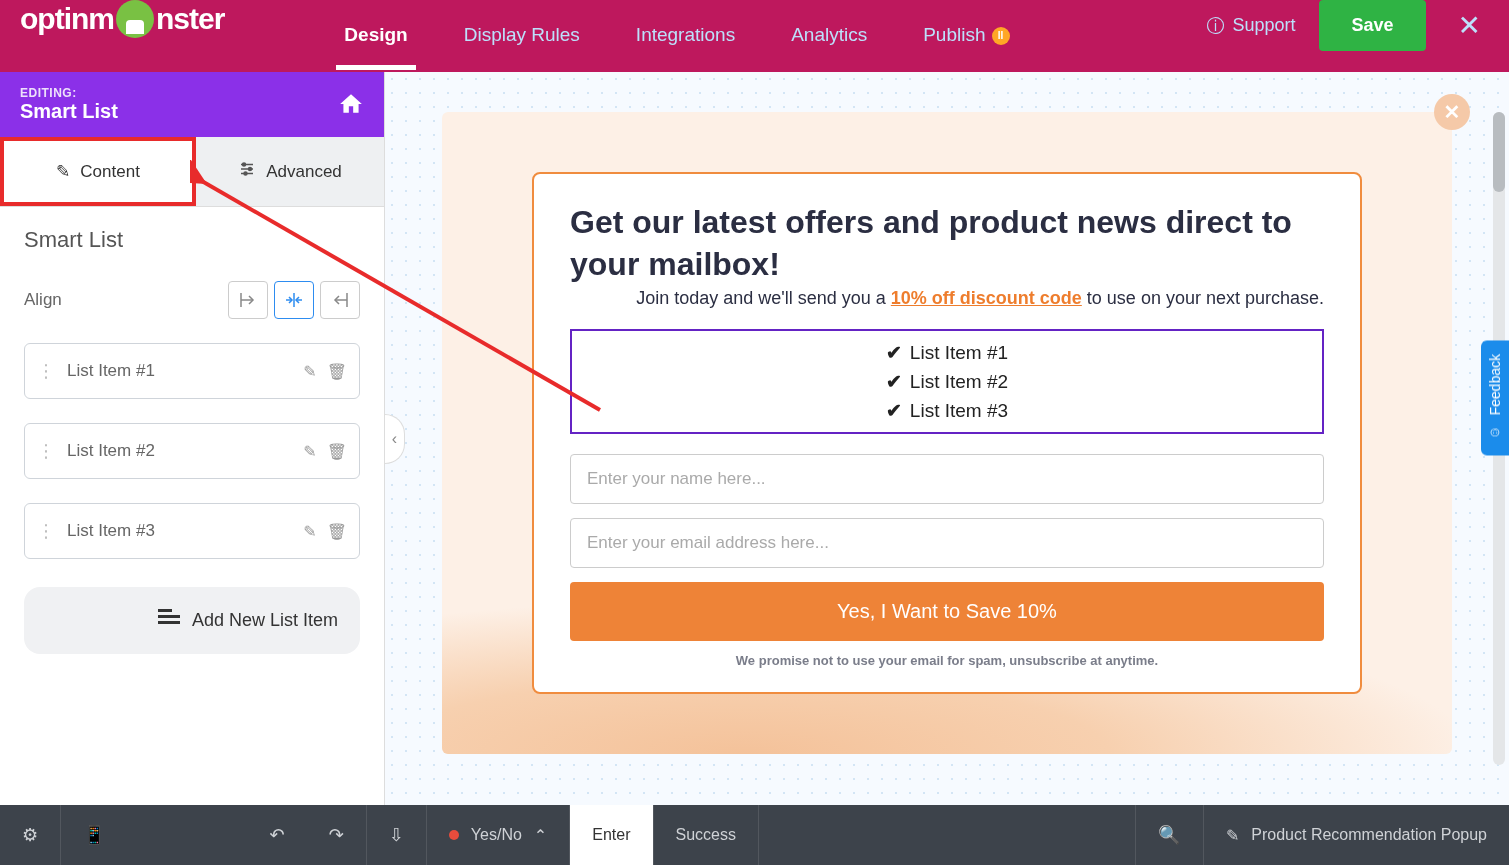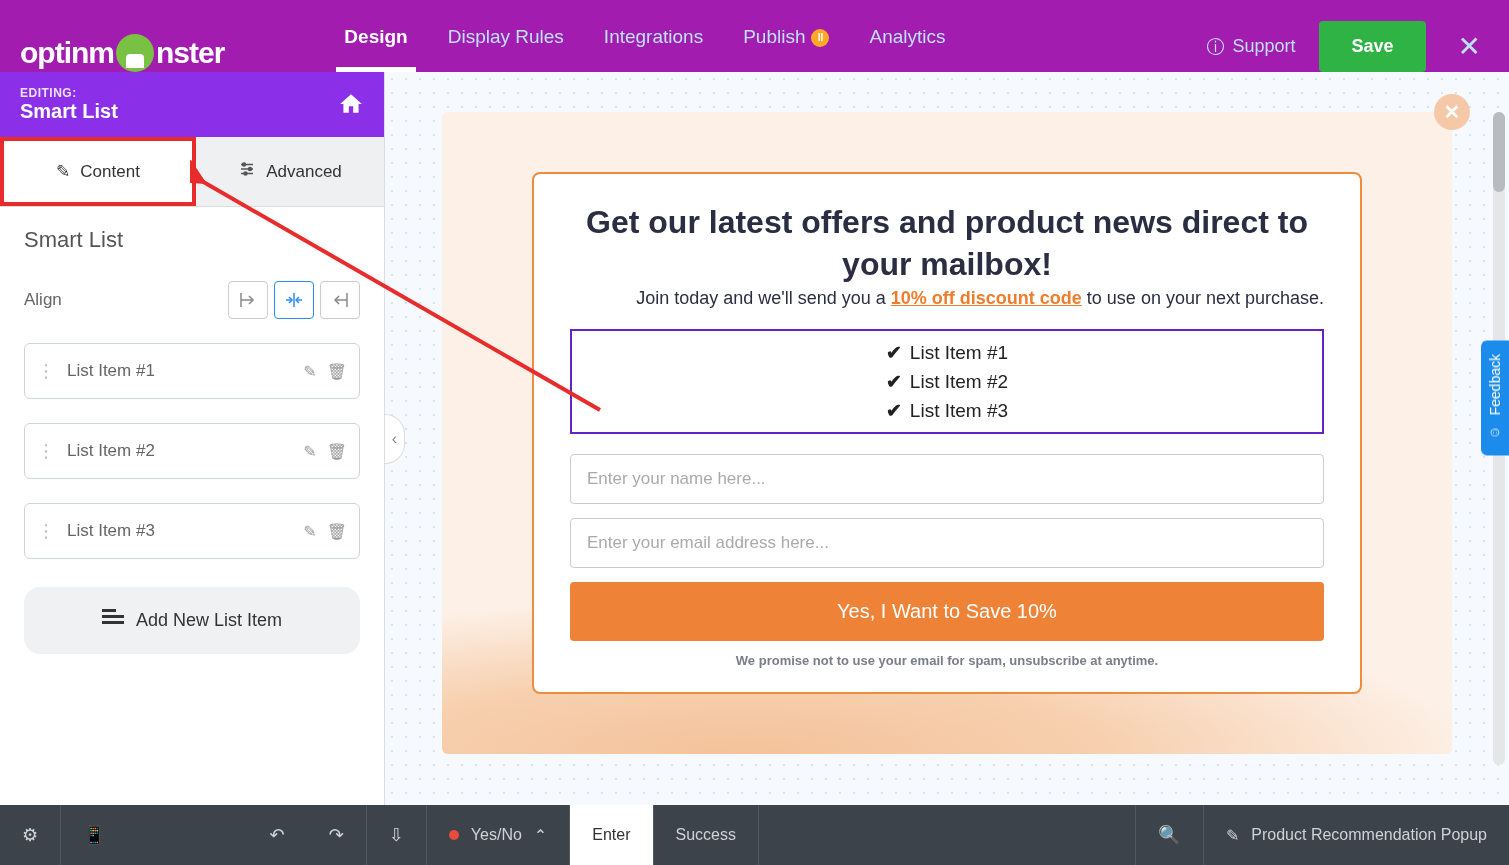--- a/index.html
+++ b/index.html
@@ -1,24 +1,24 @@
 <!DOCTYPE html>
 <html><head>
 <meta charset="utf-8">
 <style>
 * { box-sizing: border-box; margin: 0; padding: 0; }
 body { font-family: -apple-system, BlinkMacSystemFont, 'Segoe UI', Arial, sans-serif; overflow: hidden; }
 .app { width: 1509px; height: 865px; position: relative; display: flex; flex-direction: column; }
 
 
-.topbar { height: 72px; background: #a21caf; display: flex; align-items: flex-end; padding: 0 20px; position: relative; }
+.topbar { height: 72px; background: #be185d; display: flex; align-items: flex-start; padding: 0 20px; position: relative; }
 .logo { color: white; font-size: 30px; font-weight: 800; letter-spacing: -1px; display: flex; align-items: center; }
 .logo-mascot { display: inline-block; width: 38px; height: 38px; background: #79c143; border-radius: 50%; margin: 0 2px; position: relative; vertical-align: middle; }
 .logo-mascot::before { content:''; position:absolute; width:18px; height:14px; background:white; border-radius:4px 4px 0 0; bottom:4px; left:10px; }
-.nav { display: flex; gap: 40px; margin-left: 120px; }
+.nav { display: flex; gap: 56px; margin-left: 120px; }
 .nav-item { color: #bde0fb; font-size: 19px; cursor: pointer; padding: 24px 0; position: relative; }
 .nav-item.active { color: white; font-weight: 600; }
 .nav-item.active::after { content:''; position:absolute; bottom:0; left:-8px; right:-8px; height:5px; background:white; }
 .badge { display: inline-block; width: 18px; height: 18px; background: #ffa726; border-radius: 50%; color: white; font-size: 10px; font-weight: bold; line-height: 18px; text-align: center; margin-left: 6px; vertical-align: middle; }
 .topbar-right { margin-left: auto; display: flex; align-items: center; gap: 24px; }
 .support { color: #bde0fb; font-size: 18px; display: flex; align-items: center; gap: 8px; cursor: pointer; }
 .save-btn { background: #2fb344; color: white; border: none; padding: 15px 32px; font-size: 18px; font-weight: 600; border-radius: 4px; cursor: pointer; }
 .close-x { color: #bde0fb; font-size: 28px; cursor: pointer; padding: 8px; }
 
 
@@ -45,35 +45,35 @@
 .align-btn { width: 40px; height: 38px; border: 1px solid #ccc; background: white; border-radius: 4px; cursor: pointer; display: flex; align-items: center; justify-content: center; color: #888; }
 .align-btn.active { border-color: #2d8cf0; color: #2d8cf0; }
 
 .list-items { display: flex; flex-direction: column; gap: 24px; }
 .list-item-row { border: 1px solid #cfd4da; border-radius: 6px; display: flex; align-items: center; padding: 16px 12px; background: white; }
 .drag-handle { color: #bbb; font-size: 18px; margin-right: 12px; cursor: grab; }
 .list-item-label { flex: 1; color: #666; font-size: 17px; }
 .item-actions { display: flex; gap: 10px; color: #999; }
 .item-actions span { cursor: pointer; }
 
-.add-btn { margin-top: 28px; width: 100%; background: #f0f1f3; border: none; padding: 22px; font-size: 18px; color: #333; border-radius: 16px; cursor: pointer; display: flex; align-items: center; justify-content: center; gap: 12px; }
+.add-btn { margin-top: 28px; width: 100%; background: #f0f1f3; border: none; padding: 22px; font-size: 18px; color: #333; border-radius: 16px; cursor: pointer; display: flex; align-items: center; justify-content: flex-end; gap: 12px; }
 
 
 .collapse-handle { position: absolute; left: 385px; top: 50%; transform: translateY(-50%); width: 20px; height: 50px; background: white; border: 1px solid #ddd; border-left: none; border-radius: 0 25px 25px 0; display: flex; align-items: center; justify-content: center; color: #888; cursor: pointer; z-index: 5; }
 
 
 .canvas { flex: 1; background: #f6faff; background-image: radial-gradient(circle, #d3e5f5 1px, transparent 1px); background-size: 14px 14px; padding: 40px; position: relative; overflow: auto; }
 .canvas-scroll { position:absolute; right:4px; top:40px; bottom:40px; width:12px; background:#e4e6e8; border-radius:6px; }
 .canvas-thumb { position:absolute; top:0; width:100%; height:80px; background:#b8bcc0; border-radius:6px; }
 
 .popup-wrap { background: #fdf0e6; border-radius: 6px; padding: 60px 90px; position: relative; max-width: 1010px; margin: 0 auto; }
 .popup-wrap::before { content:''; position:absolute; left:0; right:0; bottom:0; top:50%; background: radial-gradient(ellipse 120% 80% at 30% 100%, #f4c29a 0%, #f7d0af 30%, transparent 60%); border-radius: 0 0 6px 6px; }
 .popup { background: white; border: 2px solid #f08c3e; border-radius: 8px; padding: 28px 36px 24px; position: relative; z-index: 1; }
 .popup-close { position: absolute; top: -18px; right: -18px; width: 36px; height: 36px; background: #f5c9a8; border-radius: 50%; color: white; display: flex; align-items: center; justify-content: center; font-size: 20px; font-weight: bold; cursor: pointer; z-index: 2; }
-.popup-title { font-size: 32px; font-weight: 800; color: #2b2e42; text-align: center; line-height: 1.3; margin-bottom: 3px; }
+.popup-title { font-size: 32px; font-weight: 800; color: #2b2e42; text-align: left; line-height: 1.3; margin-bottom: 3px; }
 .popup-sub { text-align: right; font-size: 18px; color: #2b2e42; margin-bottom: 20px; }
 .popup-sub a { color: #ee7d2d; font-weight: 700; text-decoration: underline; }
 .smart-list-block { border: 2px solid #6423c4; padding: 10px; margin-bottom: 20px; }
 .smart-list-items { display: flex; flex-direction: column; align-items: center; gap: 6px; }
 .smart-list-item { font-size: 19px; color: #222; display: flex; align-items: center; gap: 8px; }
 .check { font-weight: bold; }
 .popup-input { width: 100%; padding: 14px 16px; border: 1px solid #ccc; border-radius: 4px; font-size: 17px; margin-bottom: 14px; color: #999; background: white; }
 .popup-input::placeholder { color: #aaa; }
 .popup-cta { width: 100%; background: #ee8337; color: white; border: none; padding: 18px; font-size: 20px; font-weight: 400; border-radius: 4px; cursor: pointer; margin-bottom: 12px; }
 .popup-disclaimer { text-align: center; font-size: 13px; color: #7a7d8a; font-weight: bold; }
@@ -98,24 +98,24 @@
 <div class="app">
 
   <div class="topbar">
     <div class="logo">
       optinm<span class="logo-mascot"></span>nster
     </div>
     <div class="nav">
       <div class="nav-item active">Design</div>
       <div class="nav-item">Display Rules</div>
       <div class="nav-item">Integrations</div>
+      <div class="nav-item">Analytics</div>
       <div class="nav-item">
         <span>Publish</span><span class="badge">II</span>
       </div>
-      <div class="nav-item">Analytics</div>
     </div>
     <div class="topbar-right">
       <div class="support">
         <span>ⓘ</span>
         <span>Support</span>
       </div>
       <button class="save-btn">Save</button>
       <div class="close-x">✕</div>
     </div>
   </div>

